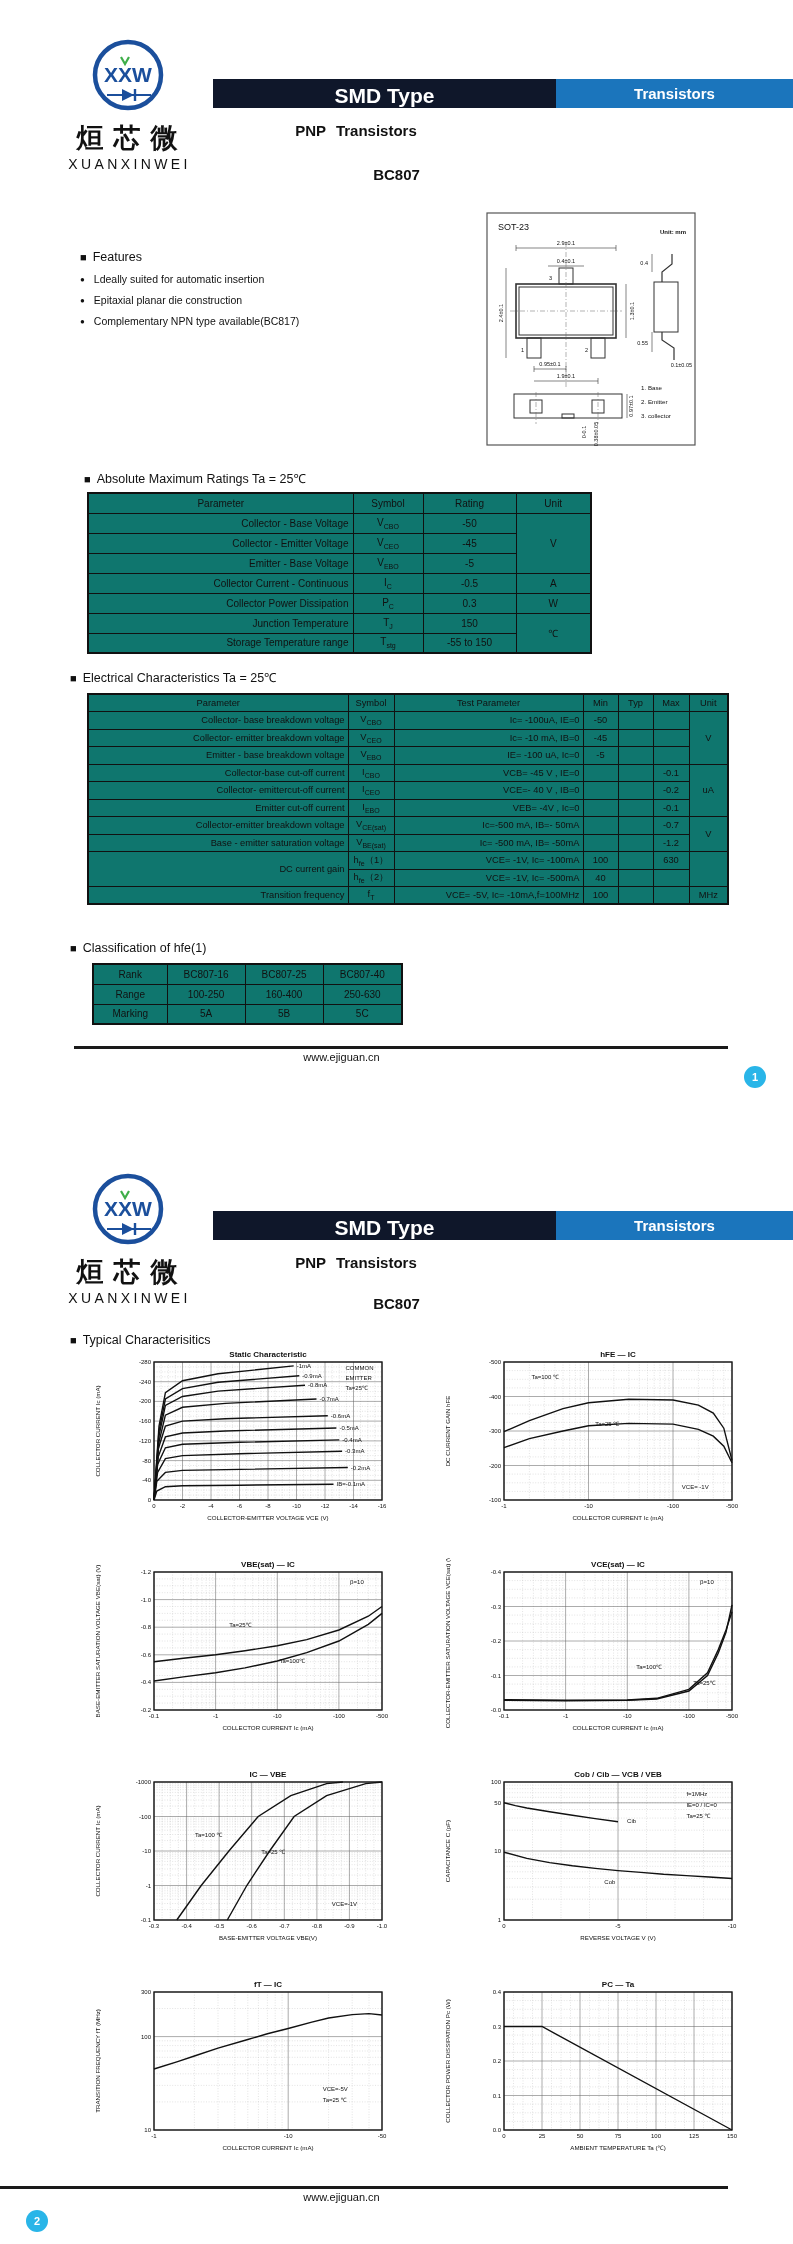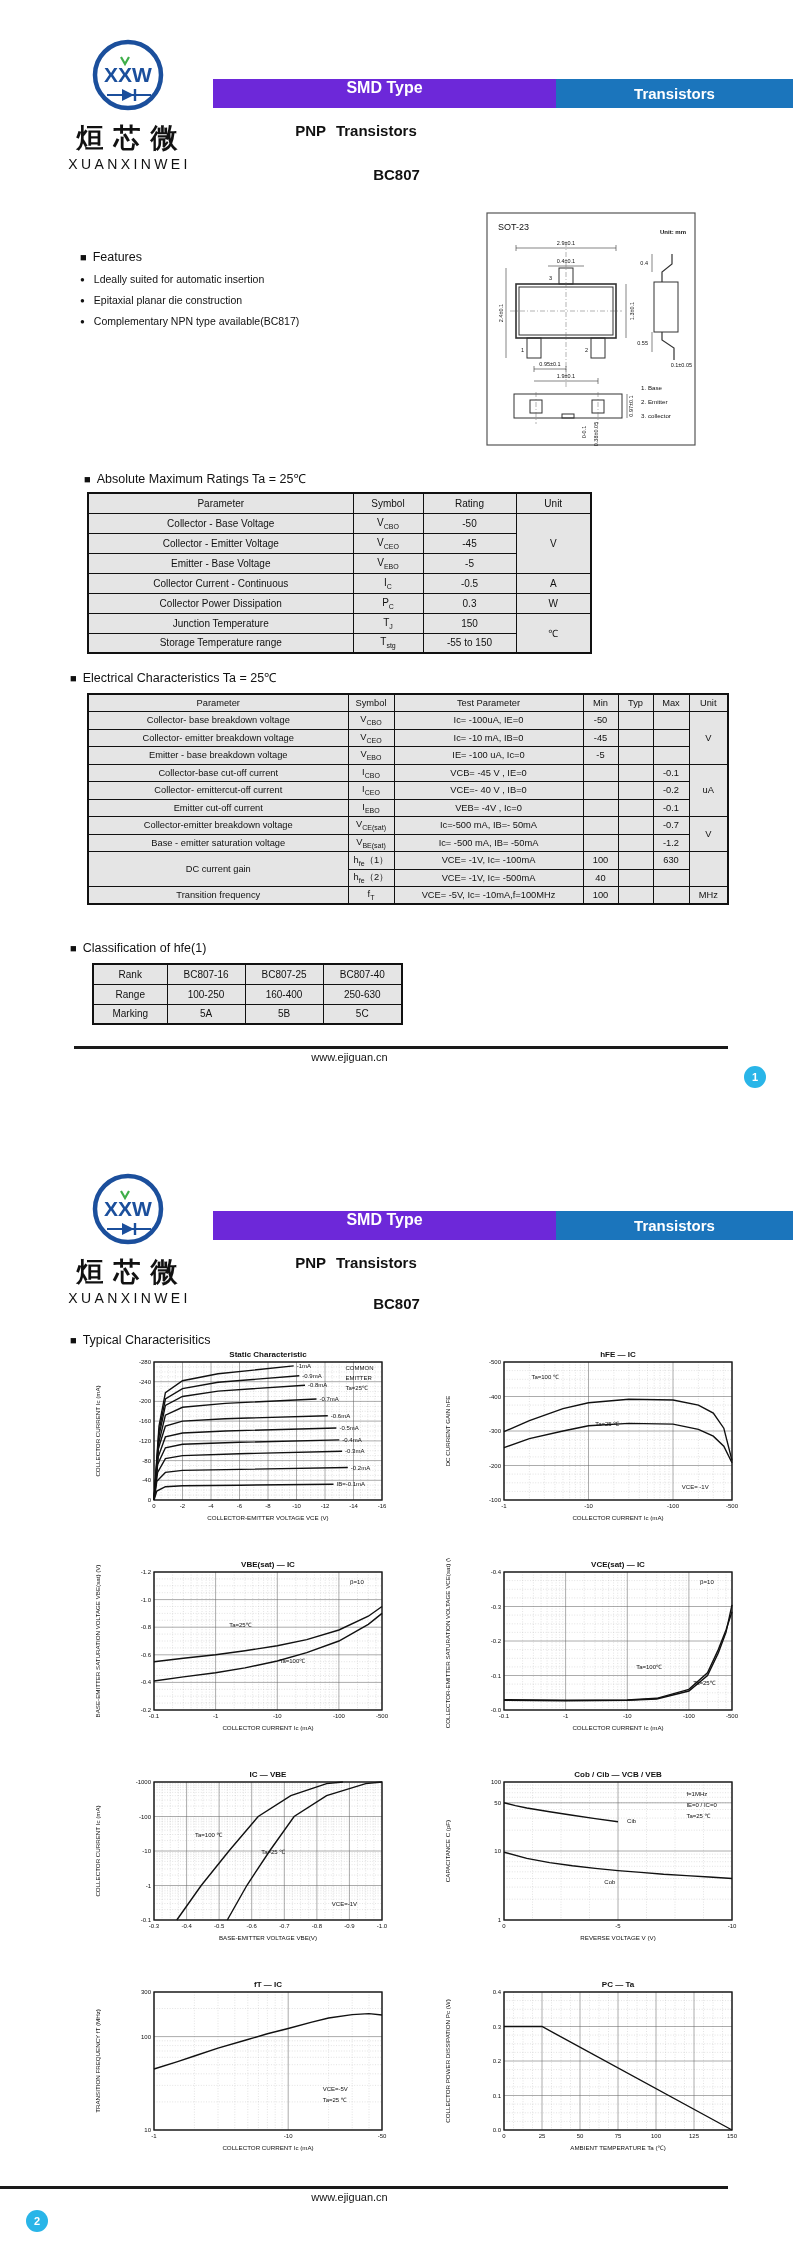--- a/index.html
+++ b/index.html
@@ -1,42 +1,42 @@
 <!DOCTYPE html>
 <html><head>
 <meta charset="utf-8">
 <style>
   *{margin:0;padding:0;box-sizing:border-box}
   html,body{background:#fff}
   body{width:793px;height:2244px;position:relative;font-family:"Liberation Sans",sans-serif;color:#111;overflow:hidden}
   .abs{position:absolute}
   .sheet{position:absolute;left:0;top:0;width:793px;height:2244px;background:#fff}
   
-  .hdr-cyan{background:#6d28d9;color:#fff;font-weight:bold;font-size:16px;display:flex;align-items:flex-start;justify-content:center}
+  .hdr-cyan{background:#0f172a;color:#fff;font-weight:bold;font-size:21px;display:flex;align-items:flex-end;justify-content:center}
   .hdr-blue{background:#1b75bc;color:#fff;font-weight:bold;font-size:15px;display:flex;align-items:center;justify-content:center}
   .doc-title{left:0;width:712px;text-align:center;font-weight:bold;font-size:15px;word-spacing:6px}
   .doc-part{left:0;width:793px;text-align:center;font-weight:bold;font-size:15px}
   
   .logo{width:132px;text-align:center}
   .logo-cn{font-size:27px;font-weight:bold;letter-spacing:10px;margin-left:8px;white-space:nowrap}
   .logo-latin{font-size:14px;letter-spacing:3.4px;margin-left:3px;white-space:nowrap}
   
   .sec-h{font-size:12.5px;white-space:nowrap}
   .sec-h .sq{font-size:11px;margin-right:6px}
   .feat{font-size:10.5px;margin-top:9px;white-space:nowrap}
   .feat .dot{font-size:8px;margin-right:9px;vertical-align:1px}
   
-  table.t{border-collapse:collapse;border:2px solid #111;table-layout:fixed;background:#e5e5e5}
+  table.t{border-collapse:collapse;border:2px solid #111;table-layout:fixed;background:#0f766e}
   table.t th,table.t td{border:1px solid #111;font-weight:normal;font-size:10px;text-align:center;height:20px;padding:0 4px;overflow:hidden;white-space:nowrap}
   table.elec th,table.elec td{font-size:9.3px;height:17.5px;padding:0 3px}
-  table.t .cl{text-align:center}
+  table.t .cl{text-align:right}
   table.t sub{font-size:7px}
   
   .foot-line{height:3px;background:#1a1a1a}
-  .foot-url{left:8px;width:683px;text-align:center;font-size:11px}
+  .foot-url{left:0;width:683px;text-align:center;font-size:11px}
   .pgc{width:22px;height:22px;border-radius:50%;background:#29b5e8;color:#fff;font-size:11px;font-weight:bold;display:flex;align-items:center;justify-content:center}
   
   .pk{fill:none;stroke:#333;stroke-width:1}
   .pk2{fill:none;stroke:#333;stroke-width:1.6}
   .pk-frame{fill:none;stroke:#555;stroke-width:1.2}
   .pk-line{fill:none;stroke:#333;stroke-width:1.2}
   .dim{stroke:#333;stroke-width:0.6}
   .dash{stroke:#666;stroke-width:0.5;stroke-dasharray:5,2,1,2}
   .dlab{font-size:5.5px;fill:#111}
   .pk-name{font-size:9px;fill:#111}

